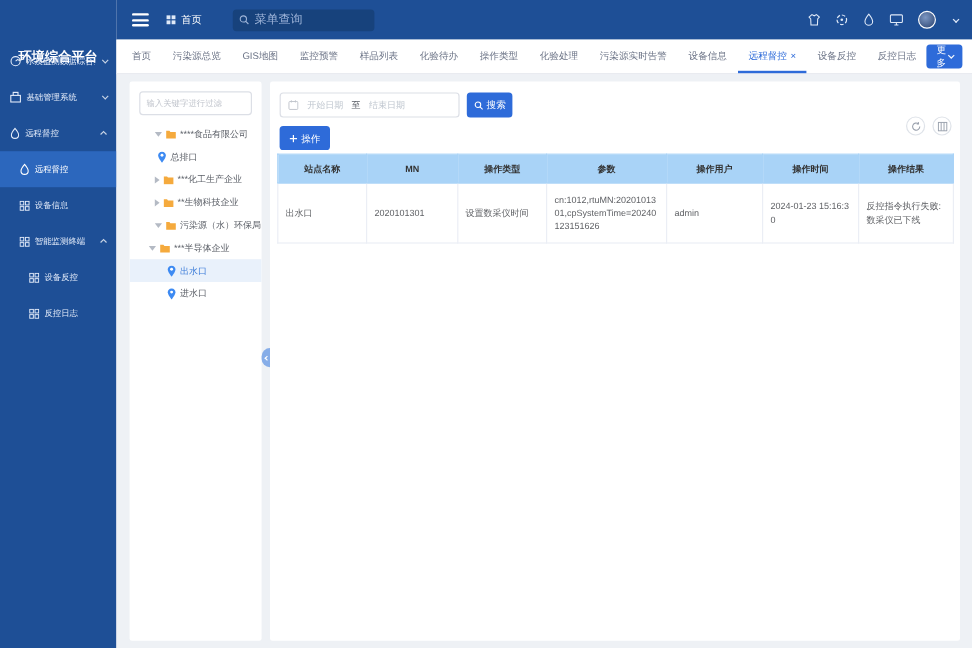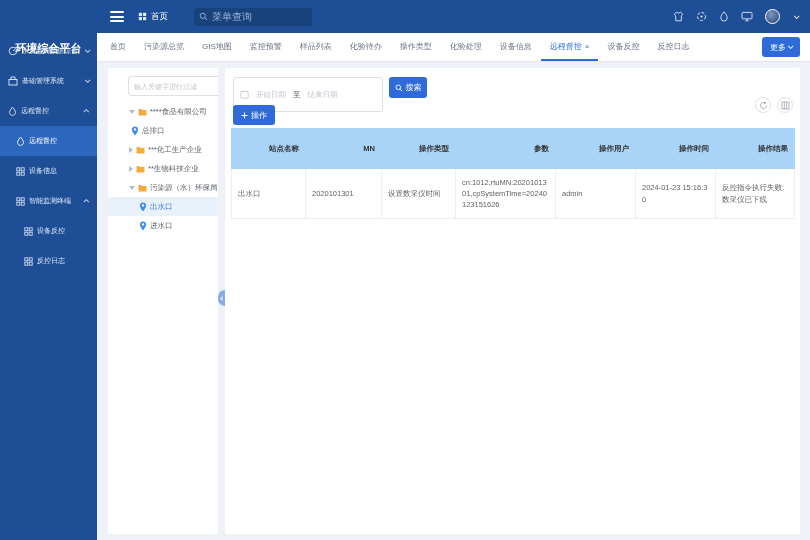--- a/index.html
+++ b/index.html
@@ -39,45 +39,45 @@
   .tab.active { color:#2e6bd9; border-bottom:2px solid #2e6bd9; }
   .tab .close { margin-left:3px; font-size:8px; cursor:pointer; }
   .more-btn { margin-left:auto; margin-right:6px; background:#2e6bd9; color:#fff; font-size:8px; height:20px; padding:0 8px; border-radius:3px; display:flex; align-items:center; gap:0; cursor:pointer; border:none; }
   .more-btn .caret { border-color:rgba(255,255,255,.95); }
 
   
   .content { position:absolute; left:97px; top:62px; width:713px; height:478px; background:#eef1f5; }
 
   
   .tree-panel { position:absolute; left:11px; top:6px; width:110px; height:466px; background:#fff; border-radius:2px; overflow:hidden; }
-  .filter-input { margin:8px 8px 6px 20px; width:94px; height:20px; border:1px solid #dcdfe6; border-radius:3px; font-size:7px; padding:0 5px; color:#606266; outline:none; font-family:"Liberation Sans",sans-serif; }
+  .filter-input { margin:8px 8px 6px 8px; width:94px; height:20px; border:1px solid #dcdfe6; border-radius:3px; font-size:7px; padding:0 5px; color:#606266; outline:none; font-family:"Liberation Sans",sans-serif; }
   .filter-input::placeholder { color:#c0c4cc; }
   .tree { font-size:7.5px; color:#5a5e66; }
   .tnode { display:flex; align-items:center; height:19px; gap:3px; cursor:pointer; padding-left:21px; white-space:nowrap; }
   .tnode.lvl1 { padding-left:16px; }
   .tnode.lvl2 { padding-left:24px; }
   .tnode.selected { background:#e9f1fb; color:#3a7bd8; }
   .tri { flex:0 0 auto; width:0; height:0; }
   .tri.r { border-left:4px solid #b4bac4; border-top:3px solid transparent; border-bottom:3px solid transparent; }
   .tri.d { border-top:4px solid #b4bac4; border-left:3px solid transparent; border-right:3px solid transparent; }
   .tri.none { width:4px; }
 
   
   .main-card { position:absolute; left:128px; top:6px; width:575px; height:466px; background:#fff; border-radius:2px; }
-  .date-range { position:absolute; left:8px; top:9px; width:150px; height:35px; border:1px solid #dcdfe6; border-radius:3px; display:flex; align-items:center; font-size:7.5px; color:#bfc6cf; padding:0 6px; gap:7px; cursor:pointer; }
+  .date-range { position:absolute; left:8px; top:9px; width:150px; height:21px; border:1px solid #dcdfe6; border-radius:3px; display:flex; align-items:center; font-size:7.5px; color:#bfc6cf; padding:0 6px; gap:7px; cursor:pointer; }
   .date-range .sep { color:#5a5e66; }
   .btn-blue { background:#2e6bd9; color:#fff; border:none; border-radius:3px; font-size:8px; display:flex; align-items:center; justify-content:center; gap:3px; cursor:pointer; font-family:"Liberation Sans",sans-serif; }
   .search-btn { position:absolute; left:164px; top:9px; width:38px; height:21px; }
   .action-btn { position:absolute; left:8px; top:37px; width:42px; height:20px; }
   .circle-btn { position:absolute; top:29px; width:16px; height:16px; border:1px solid #dfe3e9; background:#fff; border-radius:50%; color:#9aa1ad; display:flex; align-items:center; justify-content:center; cursor:pointer; }
   .circle-btn.refresh { left:530px; }
   .circle-btn.cols { left:552px; }
 
   table.grid { position:absolute; left:6px; top:60px; width:563px; border-collapse:collapse; table-layout:fixed; }
-  table.grid th { background:#a9d3f7; color:#333; font-weight:bold; font-size:7.5px; height:40px; text-align:right; padding:0 6px; border:1px solid #a9d3f7; }
+  table.grid th { background:#a9d3f7; color:#333; font-weight:bold; font-size:7.5px; height:24px; text-align:center; padding:0 6px; border:1px solid #a9d3f7; }
   table.grid td { border:1px solid #ebeef5; padding:5px 6px; color:#606266; font-size:7.5px; height:50px; vertical-align:middle; word-break:break-all; line-height:1.5; background:#fff; }
 
   
   .collapse-handle { position:absolute; left:121px; top:228px; width:7px; height:16px; background:#86ade8; border-radius:8px 0 0 8px; display:flex; align-items:center; justify-content:center; cursor:pointer; }
   .collapse-handle .chev-left { width:3px; height:3px; border-left:1px solid #fff; border-bottom:1px solid #fff; transform:rotate(45deg); margin-left:2px; }
 </style>
 </head>
 <body>
 
 <div class="app">
@@ -215,20 +215,21 @@
 
   <div class="tabbar">
     <span class="tab">首页</span>
     <span class="tab">污染源总览</span>
     <span class="tab">GIS地图</span>
     <span class="tab">监控预警</span>
     <span class="tab">样品列表</span>
     <span class="tab">化验待办</span>
     <span class="tab">操作类型</span>
     <span class="tab">化验处理</span>
+    <span class="tab">污染源实时告警</span>
     <span class="tab">设备信息</span>
     <span class="tab active"><span>远程督控</span><span class="close">×</span></span>
     <span class="tab">设备反控</span>
     <span class="tab">反控日志</span>
     <button class="more-btn">
       <span>更多</span>
       <span class="caret down"></span>
     </button>
   </div>
 
@@ -265,20 +266,27 @@
               <path d="M0.5 1 L3.2 1 L4 2 L8.5 2 L8.5 7.5 L0.5 7.5 Z" fill="#f5aa3d"></path>
             </svg>
           <span>**生物科技企业</span>
         </div>
         <div class="tnode">
           <span class="tri d"></span>
           <svg width="9" height="8" viewBox="0 0 9 8">
               <path d="M0.5 1 L3.2 1 L4 2 L8.5 2 L8.5 7.5 L0.5 7.5 Z" fill="#f5aa3d"></path>
             </svg>
           <span>污染源（水）环保局</span>
+        </div>
+        <div class="tnode lvl1">
+          <span class="tri d"></span>
+          <svg width="9" height="8" viewBox="0 0 9 8">
+              <path d="M0.5 1 L3.2 1 L4 2 L8.5 2 L8.5 7.5 L0.5 7.5 Z" fill="#f5aa3d"></path>
+            </svg>
+          <span>***半导体企业</span>
         </div>
         <div class="tnode lvl2 selected">
           <span class="tri none"></span>
           <svg width="8" height="10" viewBox="0 0 8 10">
               <path d="M4 0.5 C1.9 0.5 0.8 2 0.8 3.5 C0.8 5.6 4 9.5 4 9.5 C4 9.5 7.2 5.6 7.2 3.5 C7.2 2 6.1 0.5 4 0.5 Z" fill="#3d8af2"></path>
               <circle cx="4" cy="3.4" r="1.2" fill="#fff"></circle>
             </svg>
           <span>出水口</span>
         </div>
         <div class="tnode lvl2">

